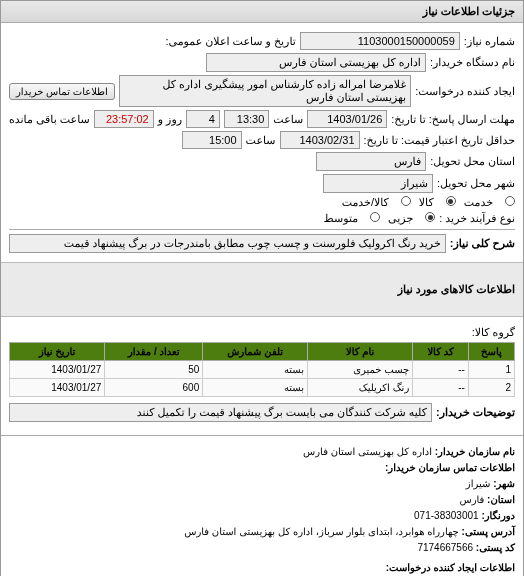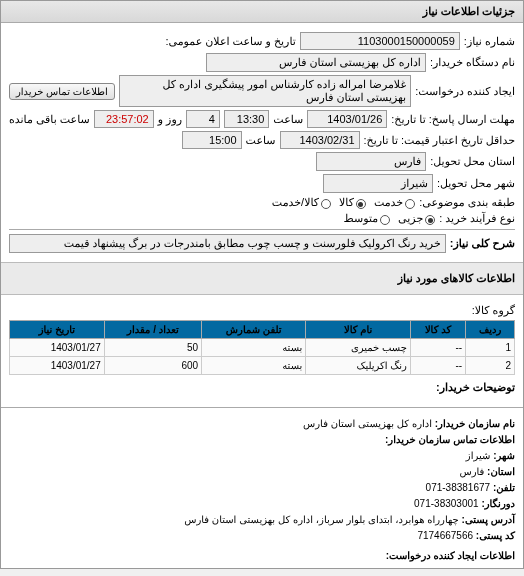--- a/index.html
+++ b/index.html
@@ -5,28 +5,28 @@
   * { box-sizing: border-box; margin: 0; padding: 0; }
   body { font-family: Tahoma, sans-serif; font-size: 11px; background: #f0f0f0; width: 524px; direction: rtl; }
   .container { background: #fff; border: 1px solid #999; }
   .title-bar { background: linear-gradient(#e8e8e8,#d8d8d8); padding: 4px 8px; font-weight: bold; border-bottom: 1px solid #aaa; font-family: Liberation Serif, serif; }
   .section { padding: 6px 8px; }
   .row { display: flex; align-items: center; margin: 3px 0; gap: 4px; }
   .label { white-space: nowrap; }
   .field { background: #eee; border: 1px solid #999; padding: 2px 4px; min-height: 16px; display: inline-block; }
   .btn { background: linear-gradient(#f8f8f8,#e0e0e0); border: 1px solid #888; padding: 2px 6px; border-radius: 3px; cursor: pointer; font-size: 10px; }
   .radio-group { display: flex; gap: 8px; align-items: center; }
-  .radio-item { display: flex; align-items: flex-end; gap: 2px; }
+  .radio-item { display: flex; align-items: flex-start; gap: 12px; }
   .radio { width: 10px; height: 10px; border: 1px solid #555; border-radius: 50%; display: inline-flex; align-items: center; justify-content: center; }
   .radio.checked::after { content: ''; width: 5px; height: 5px; background: #333; border-radius: 50%; }
   .check { width: 10px; height: 10px; border: 1px solid #555; display: inline-flex; align-items: center; justify-content: center; font-size: 8px; }
   .hr { border-top: 1px solid #aaa; margin: 4px 0; }
-  .sub-head { font-weight: bold; padding: 9px 8px; background: #eaeaea; border-top: 1px solid #bbb; border-bottom: 1px solid #bbb; }
+  .sub-head { font-weight: bold; padding: 20px 8px; background: #eaeaea; border-top: 1px solid #bbb; border-bottom: 1px solid #bbb; }
   table { width: 100%; border-collapse: collapse; font-size: 10px; }
-  th { background: #0369a1; border: 1px solid #aaa; padding: 3px; }
+  th { background: #4d7c0f; border: 1px solid #aaa; padding: 3px; }
   td { border: 1px solid #ccc; padding: 3px; background: #fafafa; }
   .fine { font-size: 10px; padding: 4px 8px; line-height: 1.6; }
   .w60 { width: 60px; padding-left: 12px; } .w80 { width: 80px; padding-left: 35px; } .w110 { width: 110px; } .w160 { width: 160px; } .w220 { width: 220px; }
 </style>
 </head>
 <body>
 
 <div class="container">
   <div class="title-bar">جزئیات اطلاعات نیاز</div>
 
@@ -63,21 +63,20 @@
     </div>
     <div class="row">
       <span class="label">استان محل تحویل:</span>
       <span class="field w110">فارس</span>
     </div>
     <div class="row">
       <span class="label">شهر محل تحویل:</span>
       <span class="field w110">شیراز</span>
     </div>
     <div class="row">
-      <span class="label">طبقه بندی موضوعی:</span>
       <div class="radio-group">
         <div class="radio-item">
             <span class="radio"></span>
             <span>خدمت</span>
           </div>
         <div class="radio-item">
             <span class="radio checked"></span>
             <span>کالا</span>
           </div>
         <div class="radio-item">
@@ -107,21 +106,21 @@
   </div>
 
   <div class="sub-head">اطلاعات کالاهای مورد نیاز</div>
   <div class="section">
     <div class="row">
       <span class="label">گروه کالا:</span>
     </div>
     <table>
       <thead>
         <tr>
-          <th>ردیف</th>
+          <th>پاسخ</th>
           <th>کد کالا</th>
           <th>نام کالا</th>
           <th>تلفن شمارش</th>
           <th>تعداد / مقدار</th>
           <th>تاریخ نیاز</th>
         </tr>
       </thead>
       <tbody>
         <tr>
           <td>1</td>
@@ -136,29 +135,29 @@
           <td>--</td>
           <td>رنگ اکریلیک</td>
           <td>بسته</td>
           <td>600</td>
           <td>1403/01/27</td>
         </tr>
       </tbody>
     </table>
     <div class="row" style="margin-top:6px">
       <span class="label" style="font-weight:bold">توضیحات خریدار:</span>
+      <span class="field" style="flex:1">کلیه شرکت کنندگان می بایست برگ پیشنهاد قیمت را تکمیل کنند</span>
     </div>
   </div>
 
   <div class="hr"></div>
   <div class="fine">
     <div><b>نام سازمان خریدار:</b> <span>اداره کل بهزیستی استان فارس</span></div>
     <div style="font-weight:bold">اطلاعات تماس سازمان خریدار:</div>
     <div><b>شهر:</b> <span>شیراز</span></div>
     <div><b>استان:</b> <span>فارس</span></div>
-    <div><b>تلفن:</b> <span>38381677-071</span></div>
     <div><b>دورنگار:</b> <span>38303001-071</span></div>
     <div><b>آدرس پستی:</b> <span>چهارراه هوابرد، ابتدای بلوار سرباز، اداره کل بهزیستی استان فارس</span></div>
     <div><b>کد پستی:</b> <span>7174667566</span></div>
     <div style="font-weight:bold;margin-top:4px">اطلاعات ایجاد کننده درخواست:</div>
 
   </div>
 </div>
 
 </body></html>

